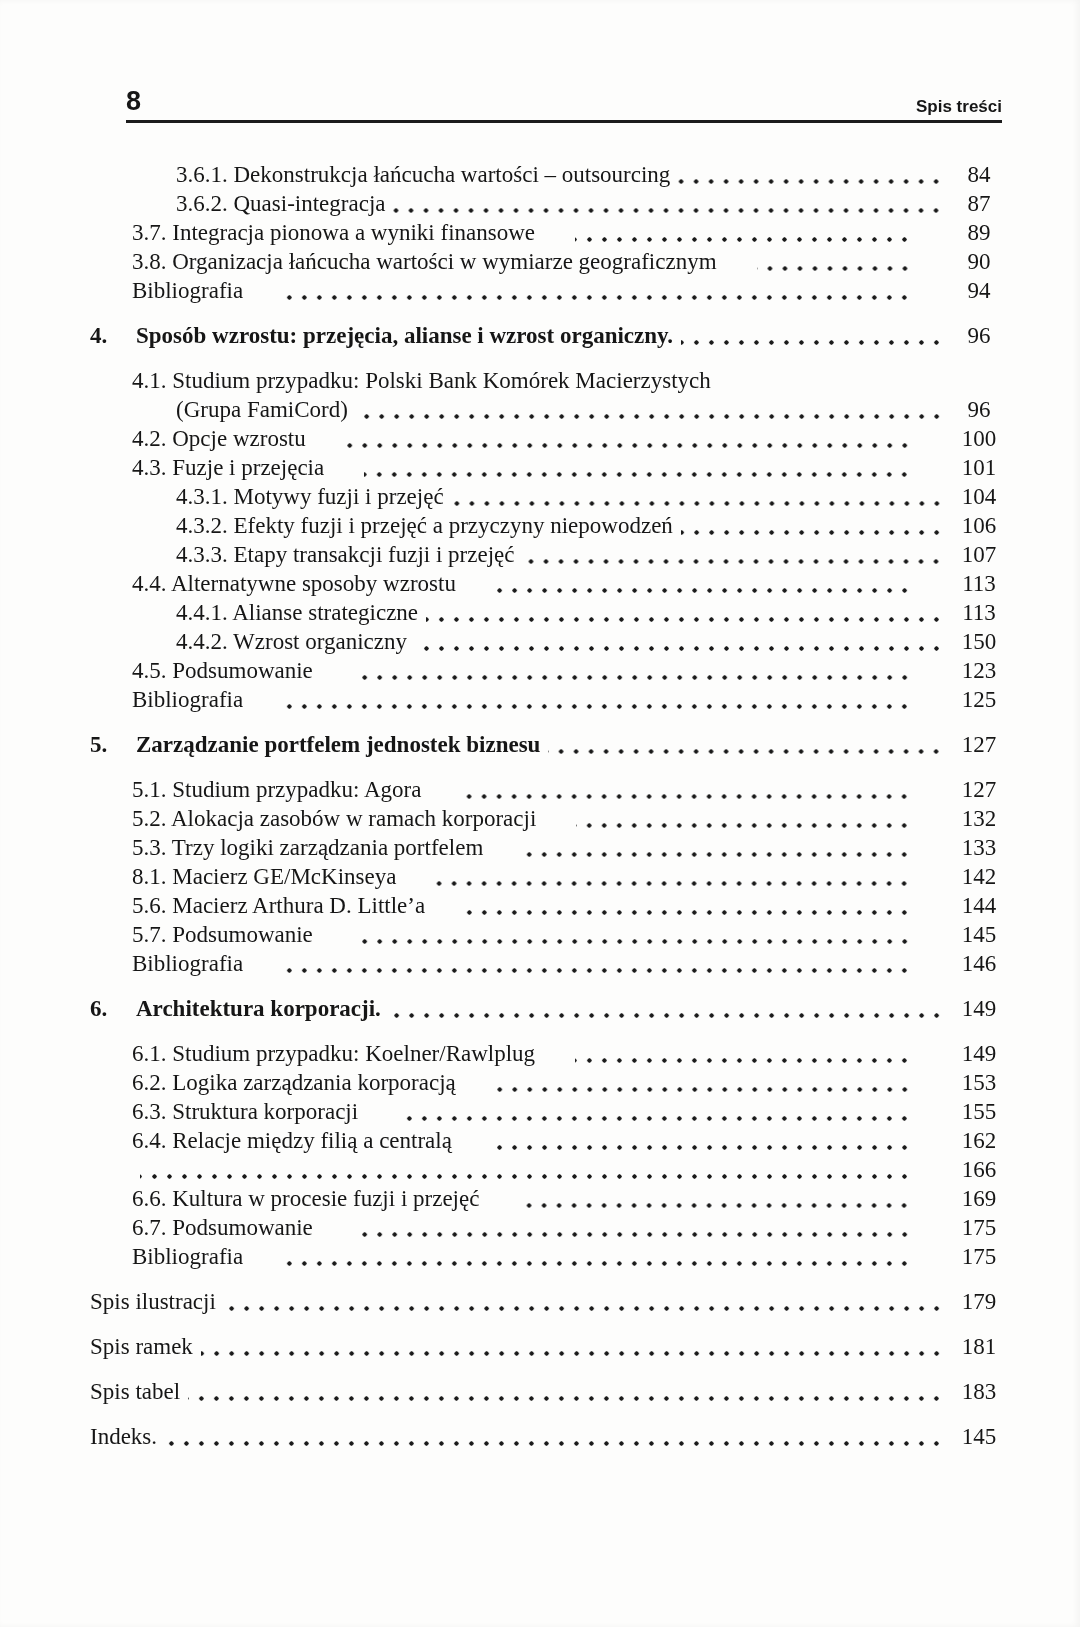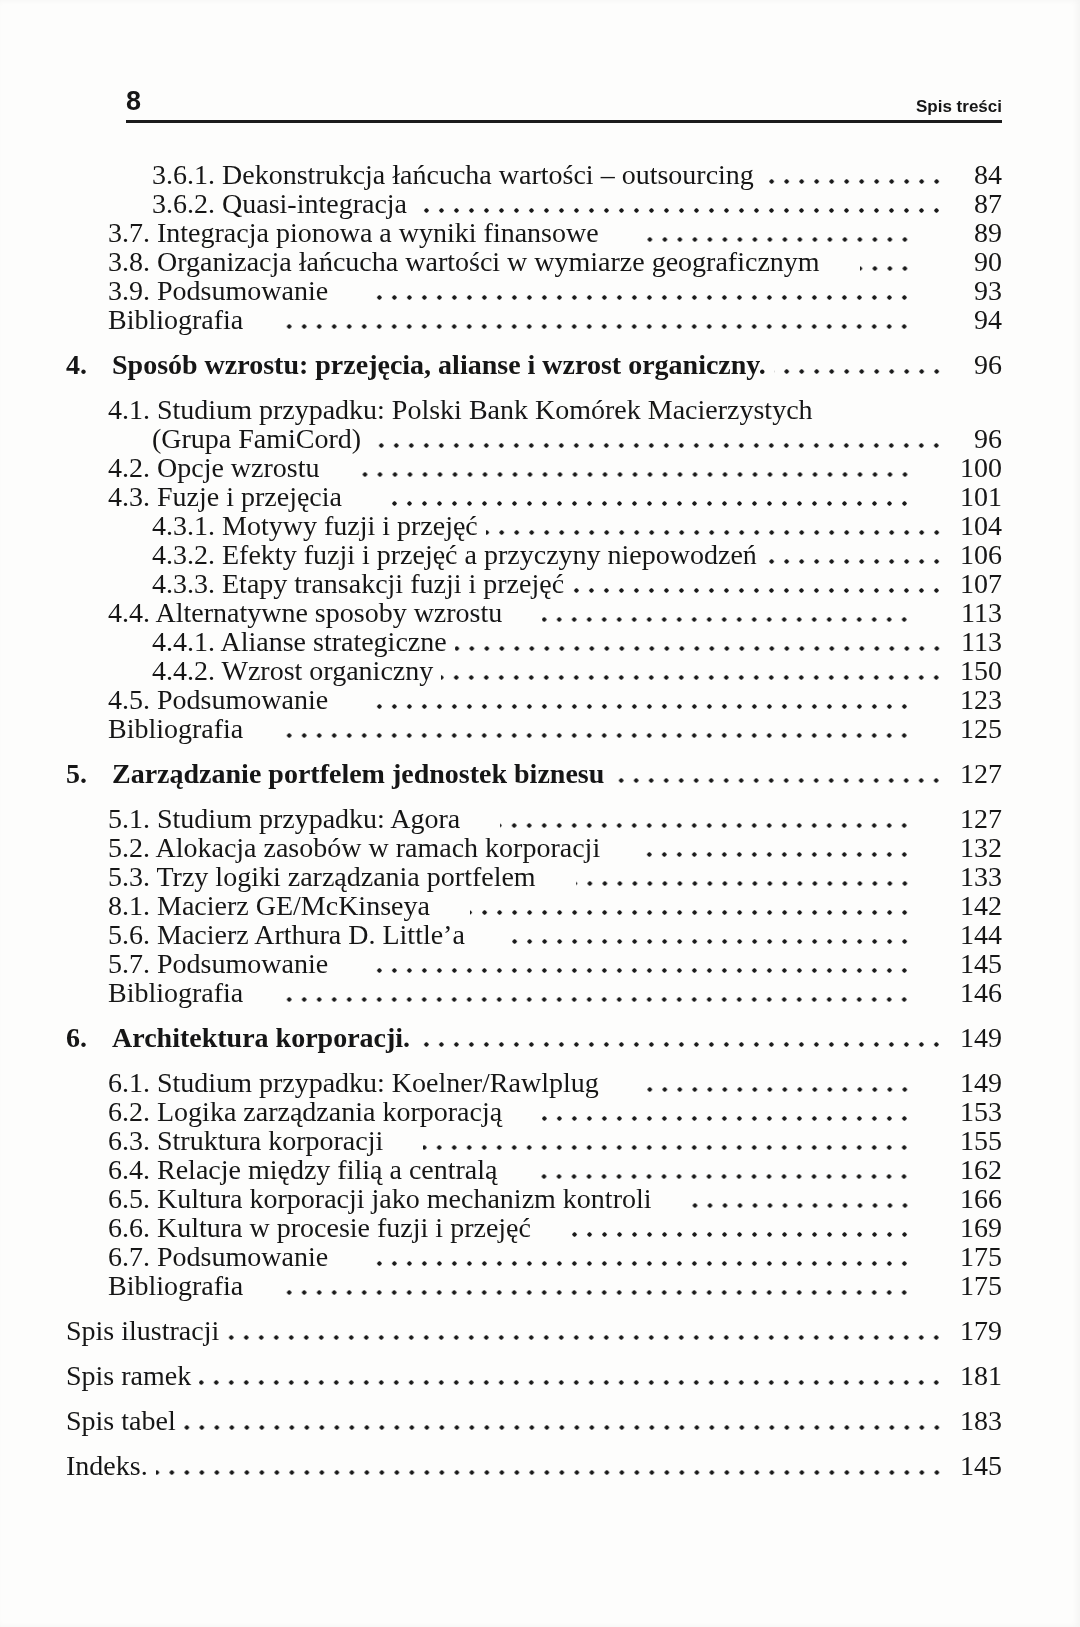--- a/index.html
+++ b/index.html
@@ -28,22 +28,22 @@
     justify-content: space-between;
     align-items: flex-end;
     border-bottom: 3px solid #1c1c1c;
     font-family: "Liberation Sans", "DejaVu Sans", sans-serif;
     font-weight: 700;
   }
   .hdr-num   { font-size: 27px; line-height: 1; }
   .hdr-title { font-size: 17px; line-height: 1; }
   
   .toc {
-    margin: 37px 78px 0 66px;
-    font-size: 28px;
+    margin: 37px 78px 0 90px;
+    font-size: 23px;
   }
   .row {
     display: flex;
     align-items: baseline;
     line-height: 29px;
     white-space: nowrap;
   }
   .row.gap { margin-top: 16px; }
   .indent-0 { padding-left: 0; }
   .indent-1 { padding-left: 42px; gap: 32px; }
@@ -61,21 +61,21 @@
     overflow: hidden;
     background-image: radial-gradient(circle, #1a1a1a 1.9px, rgba(0,0,0,0) 2.4px);
     background-size: 15px 15px;
     background-repeat: repeat-x;
     background-position: right 2px bottom 0px;
   }
   .leader::after { content: "\00a0"; }
   .pg {
     flex: 0 0 auto;
     min-width: 46px;
-    text-align: right;
+    text-align: center;
   }
 </style>
 </head>
 <body>
 
 <div class="page">
 
   <header class="running-head">
     <span class="hdr-num">8</span>
     <span class="hdr-title">Spis treści</span>
@@ -101,26 +101,20 @@
     <span class="pg">89</span>
   </div>
       <div class="row indent-1">
 
     <span class="label">3.8. Organizacja łańcucha wartości w wymiarze geograficznym</span>
     <span class="leader"></span>
     <span class="pg">90</span>
   </div>
       <div class="row indent-1">
 
-    <span class="label">3.9. Podsumowanie</span>
-    <span class="leader"></span>
-    <span class="pg">93</span>
-  </div>
-      <div class="row indent-1">
-
     <span class="label">Bibliografia</span>
     <span class="leader"></span>
     <span class="pg">94</span>
   </div>
       <div class="row indent-0 gap chapter">
     <span class="num">4.</span>
     <span class="label">Sposób wzrostu: przejęcia, alianse i wzrost organiczny.</span>
     <span class="leader"></span>
     <span class="pg">96</span>
   </div>
@@ -268,21 +262,20 @@
     <span class="pg">155</span>
   </div>
       <div class="row indent-1">
 
     <span class="label">6.4. Relacje między filią a centralą</span>
     <span class="leader"></span>
     <span class="pg">162</span>
   </div>
       <div class="row indent-1">
 
-    <span class="label">6.5. Kultura korporacji jako mechanizm kontroli</span>
     <span class="leader"></span>
     <span class="pg">166</span>
   </div>
       <div class="row indent-1">
 
     <span class="label">6.6. Kultura w procesie fuzji i przejęć</span>
     <span class="leader"></span>
     <span class="pg">169</span>
   </div>
       <div class="row indent-1">

